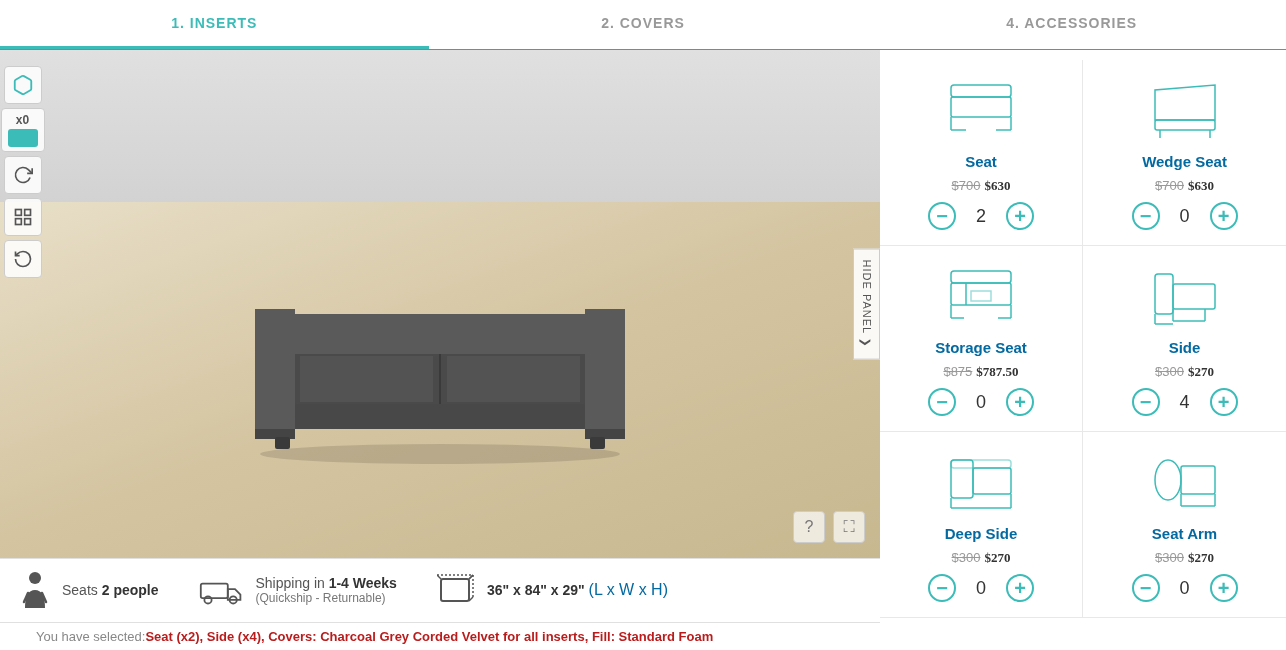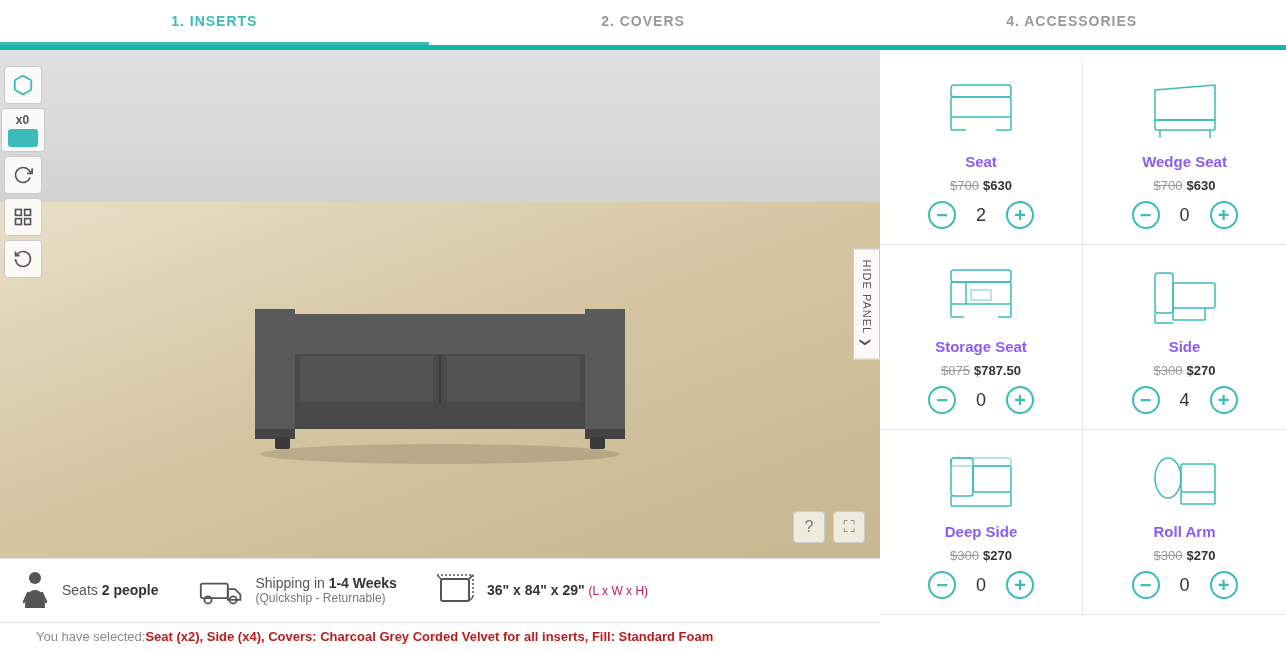--- a/index.html
+++ b/index.html
@@ -1,21 +1,21 @@
 <!DOCTYPE html>
 <html><head>
   <meta charset="utf-8">
   <style>
     * { box-sizing: border-box; margin: 0; padding: 0; }
     body { font-family: Arial, sans-serif; background: #fff; width: 1286px; height: 650px; overflow: hidden; }
 
     
     .top-nav {
       display: flex;
-      border-bottom: 5px solid #14b8a6;
+      border-bottom: 1px solid #14b8a6;
       height: 50px;
       align-items: center;
     }
     .nav-item {
       flex: 1;
       text-align: center;
       font-size: 14px;
       font-weight: 600;
       color: #999;
       letter-spacing: 1px;
@@ -204,38 +204,39 @@
       width: 80px;
       height: 70px;
       display: flex;
       align-items: center;
       justify-content: center;
     }
 
     .insert-name {
       font-size: 15px;
       font-weight: 600;
-      color: #8b5cf6;
+      color: #0369a1;
       text-align: center;
     }
 
     .insert-price {
       font-size: 13px;
       color: #999;
       text-align: center;
     }
 
     .insert-price .original {
       text-decoration: line-through;
       margin-right: 4px;
     }
 
     .insert-price .sale {
       color: #333;
       font-weight: bold;
+      font-family: Liberation Serif, serif;
     }
 
     .quantity-control {
       display: flex;
       align-items: center;
       gap: 15px;
     }
 
     .qty-btn {
       width: 28px;
@@ -437,21 +438,21 @@
           <line x1="4" y1="8" x2="0" y2="4" stroke="#555" stroke-width="1.5"></line>
           <line x1="32" y1="8" x2="36" y2="4" stroke="#555" stroke-width="1.5"></line>
           <line x1="0" y1="4" x2="36" y2="4" stroke="#555" stroke-width="1.5" stroke-dasharray="2,2"></line>
           <line x1="32" y1="8" x2="36" y2="4" stroke="#555" stroke-width="1.5"></line>
           <line x1="36" y1="4" x2="36" y2="26" stroke="#555" stroke-width="1.5" stroke-dasharray="2,2"></line>
           <line x1="36" y1="26" x2="32" y2="30" stroke="#555" stroke-width="1.5"></line>
         </svg>
         <div>
           <div class="info-item-text">
             <strong>36" x 84" x 29"</strong>
-            <span style="font-size:12px;color:#be185d;">(L x W x H)</span>
+            <span style="font-size:16px;color:#0369a1;">(L x W x H)</span>
           </div>
         </div>
       </div>
     </div>
 
     <div class="selection-info">
       <span>You have selected:</span>
       <strong> Seat (x2), Side (x4), Covers: Charcoal Grey Corded Velvet for all inserts, Fill: Standard Foam</strong>
     </div>
   </div>
@@ -557,21 +558,21 @@
         <div class="insert-cell">
           <div class="insert-icon">
             <svg width="70" height="60" viewBox="0 0 70 60" fill="none" stroke="#3bbcb8" stroke-width="1.5">
     <ellipse cx="18" cy="28" rx="13" ry="20"></ellipse>
     <rect x="31" y="14" width="34" height="28" rx="2"></rect>
     <line x1="31" y1="42" x2="31" y2="54"></line>
     <line x1="65" y1="42" x2="65" y2="54"></line>
     <line x1="31" y1="54" x2="65" y2="54"></line>
   </svg>
           </div>
-          <div class="insert-name">Roll Arm</div>
+          <div class="insert-name">Seat Arm</div>
           <div class="insert-price"><span class="original">$300</span><span class="sale">$270</span></div>
           <div class="quantity-control">
             <button class="qty-btn">−</button>
             <span class="qty-value">0</span>
             <button class="qty-btn">+</button>
           </div>
         </div>
       </div>
   </div>
 

